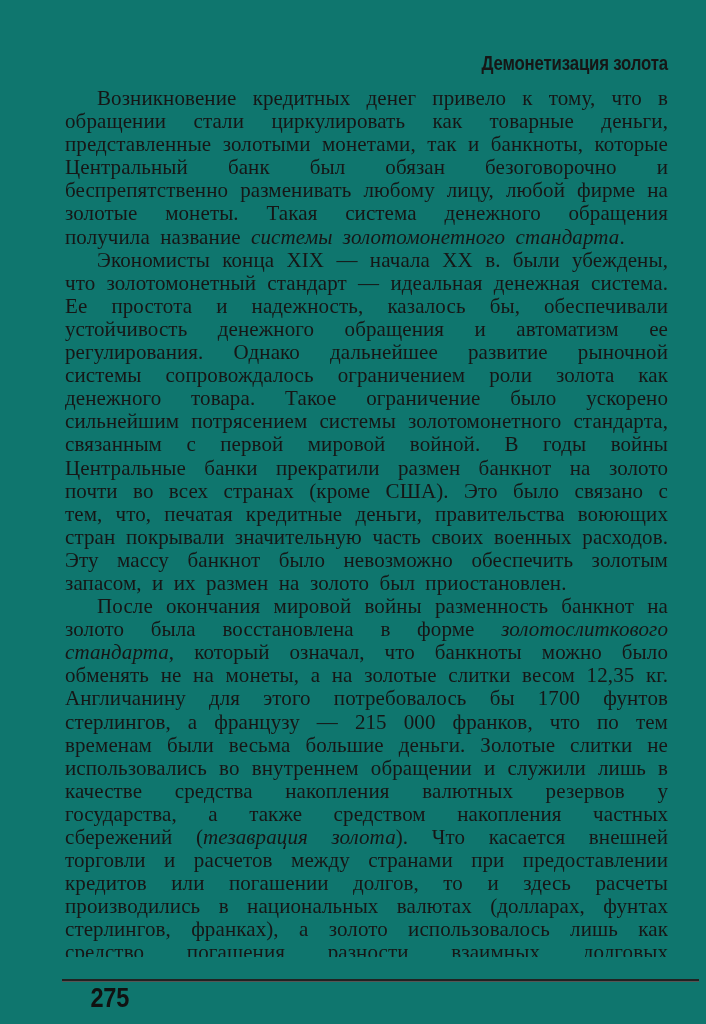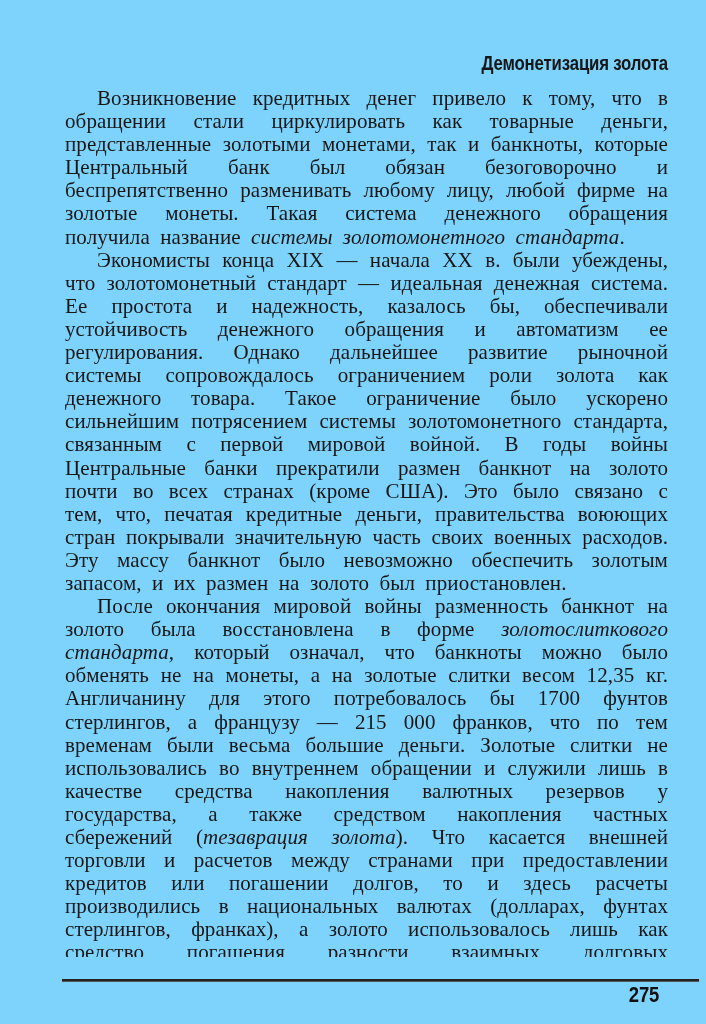--- a/index.html
+++ b/index.html
@@ -4,21 +4,21 @@
 <style>
   html, body {
     margin: 0;
     padding: 0;
     background: #ffffff;
   }
   .page {
     position: relative;
     width: 706px;
     height: 1024px;
-    background: #7dd3fc;
+    background: #0f766e;
     color: #161616;
     overflow: hidden;
     font-family: "Liberation Serif", serif;
   }
 
   
   .running-header {
     position: absolute;
     top: 52px;
     left: 65px;
@@ -78,26 +78,26 @@
     top: 979px;
     left: 62px;
     width: 637px;
     height: 2px;
     background: #222222;
     border-bottom: 1px solid #555;
   }
   .page-number {
     position: absolute;
     top: 982px;
-    left: 49px;
+    left: 83px;
     width: 610px;
-    text-align: right;
+    text-align: left;
     font-family: "Liberation Sans", sans-serif;
     font-weight: bold;
-    font-size: 22px;
+    font-size: 28px;
     color: #111111;
   }
 </style>
 </head>
 <body>
 
 <div class="page">
 
   <div class="running-header"><span class="condense-r">Демонетизация золота</span></div>
 

